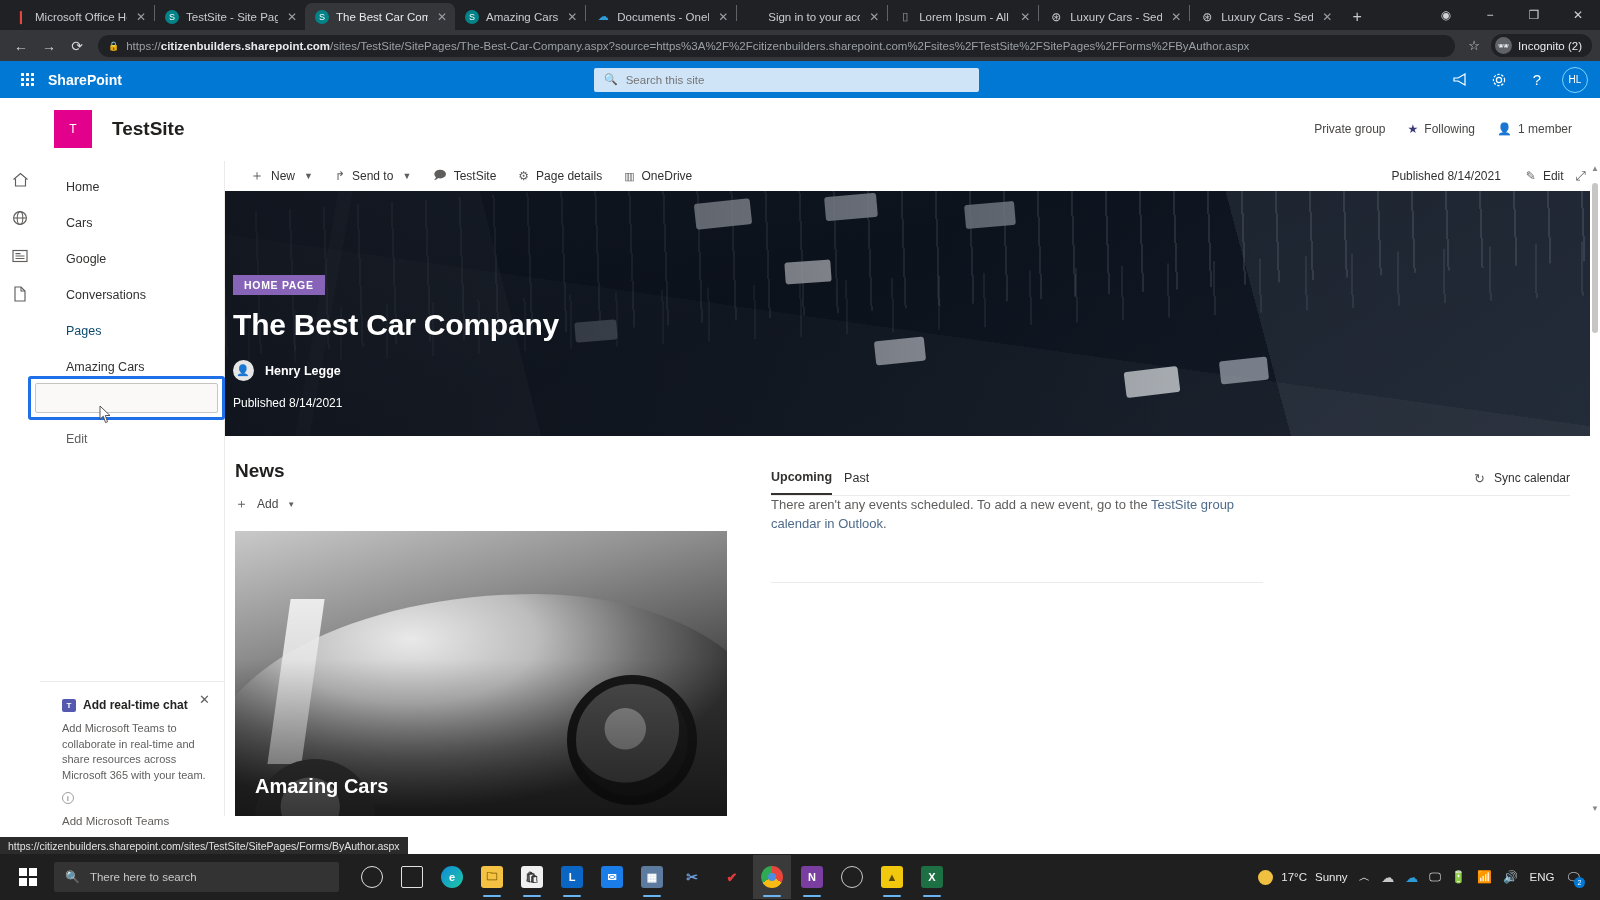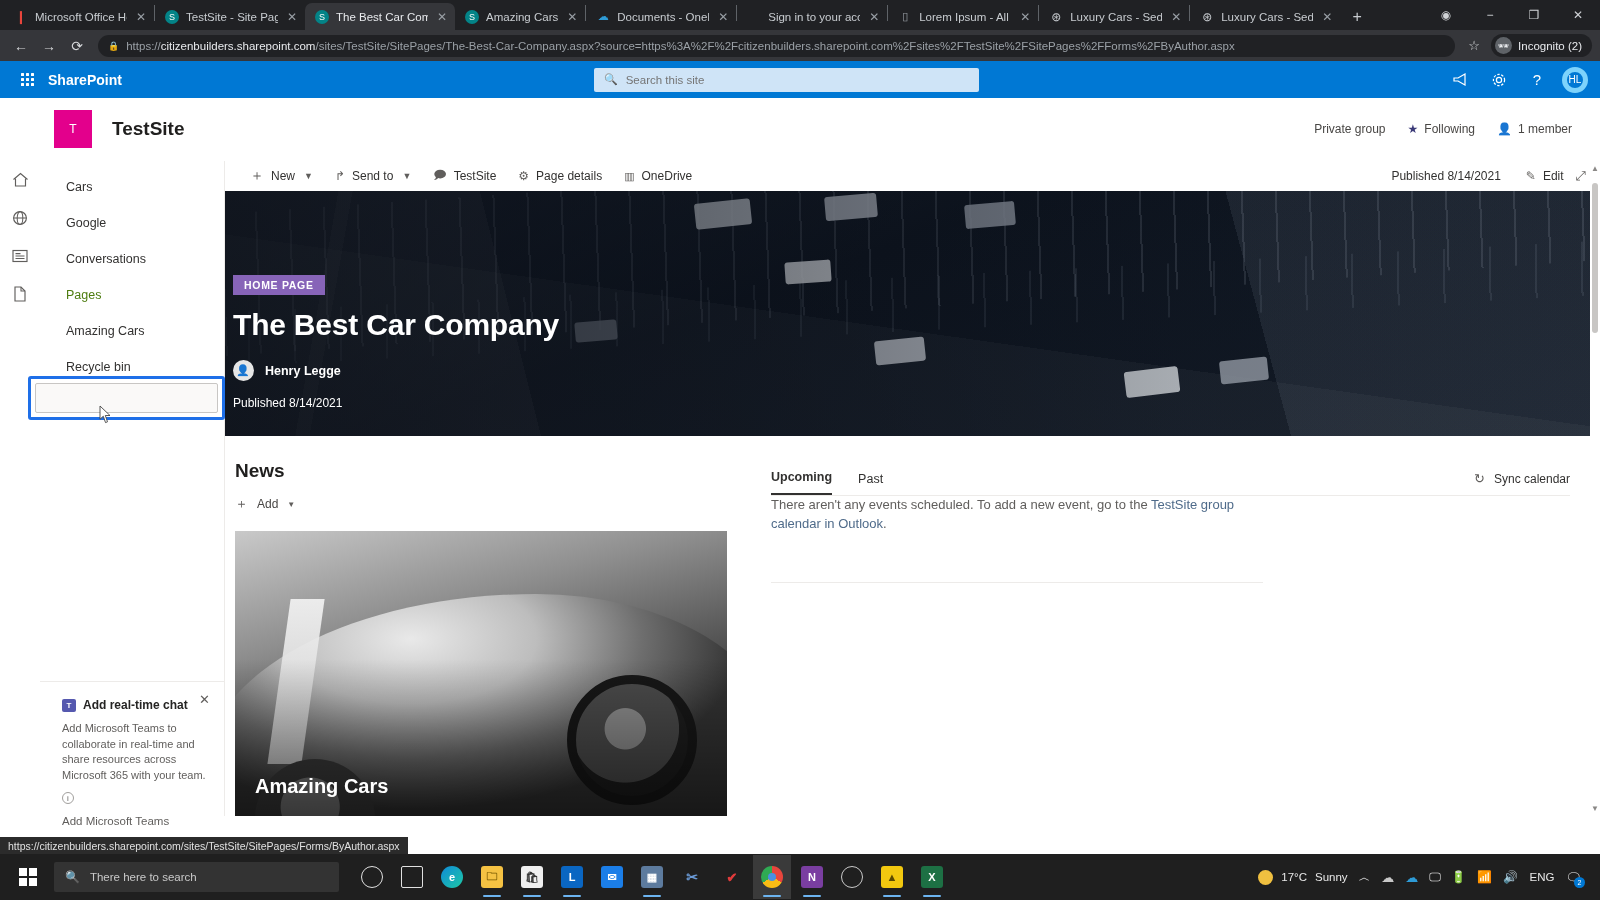--- a/index.html
+++ b/index.html
@@ -62,21 +62,21 @@
     width:26px;height:26px;display:flex;align-items:center;justify-content:center;
     color:#d6d8da; font-size:14px; border-radius:50%;
   }
   .omnibox {
     flex:1; height:22px; background:#202124; border-radius: 11px;
     display:flex; align-items:center; padding:0 10px; gap:7px;
     margin: 0 6px; overflow:hidden;
   }
   .omnibox .lock { font-size:9px; color:#b8bcc0; }
   .url { font-size:11.5px; color:#9aa0a6; white-space:nowrap; overflow:hidden; }
-  .url b { color:#e8eaed; font-weight:400; }
+  .url b { color:#e8eaed; font-weight:700; }
   .star { color:#d6d8da; font-size:13px; width:22px; text-align:center;}
   .incognito {
     display:flex;align-items:center;gap:6px; color:#e8eaed; font-size:11.5px;
     background:#202124; border-radius:12px; padding:3px 10px 3px 4px; margin-left:4px;
   }
   .incognito .ic-ava {
     width:17px;height:17px;border-radius:50%;background:#5f6368;
     display:flex;align-items:center;justify-content:center;font-size:9px;
   }
 
@@ -101,21 +101,21 @@
   .sp-search input {
     border:none; background:transparent; outline:none;
     font-size:11.5px; color:#444; font-family:"Liberation Sans",sans-serif; width:100%;
   }
   .suite-right { margin-left:auto; display:flex; align-items:center; gap:4px; }
   .suite-ico {
     width:34px;height:34px;display:flex;align-items:center;justify-content:center;
     color:#fff; font-size:15px;
   }
   .suite-ava {
-    width:26px;height:26px;border-radius:50%;border:5px solid #7dd3fc;
+    width:26px;height:26px;border-radius:50%;border:1px solid #7dd3fc;
     display:flex;align-items:center;justify-content:center;font-size:10px;margin-left:4px;
   }
 
   
   .sitehdr {
     height: 63px; background:#fff; display:flex; align-items:center;
     padding: 0 28px 0 54px; border-bottom:1px solid #fff;
   }
   .site-logo {
     width:38px;height:38px;background:#e3008c;color:#fff;
@@ -136,21 +136,21 @@
 
   .sidenav {
     width: 185px; background:#fff; padding-top:8px; position:relative;
     border-right:1px solid #edebe9;
   }
   .nav-item {
     height:36px; display:flex; align-items:center;
     padding-left:26px; font-size:12.5px; color:#323130;
   }
   .nav-item.muted { color:#605e5c; }
-  .nav-item.highlighted { color:#4d7c0f; }
+  .nav-item.highlighted { color:#0c4a6e; }
 
   .nav-highlight-box {
     position:absolute; left:-12px; top:215px; width:197px; height:44px;
     border: 3px solid #1e6fe8; border-radius: 3px; pointer-events:none;
   }
   .nav-highlight-inner {
     position:absolute; left:-5px; top:222px; width:183px; height:30px;
     border:1px solid #c8c6c4; background:#faf9f8; border-radius:2px;
   }
   .cursor {
@@ -248,21 +248,21 @@
     border: 9px solid #171717;
   }
   .nc-wheel2 {
     position:absolute; left:4%; bottom:-22%; width:120px;height:120px;border-radius:50%;
     background: radial-gradient(circle at 46% 40%, #7a7a7a 0 30%, #3a3a3a 31% 100%);
   }
   .nc-shade { position:absolute; inset:0; background:linear-gradient(180deg, transparent 45%, rgba(0,0,0,0.55) 100%); }
   .nc-label { position:absolute; left:20px; bottom:18px; color:#fff; font-size:20px; font-weight:700; z-index:3; }
 
   .col-events { flex:1; padding-top:10px; }
-  .ev-tabs { display:flex; align-items:flex-end; gap:26px; position:relative; }
+  .ev-tabs { display:flex; align-items:center; gap:12px; position:relative; }
   .ev-tab { font-size:12.5px; color:#323130; padding-bottom:9px; }
   .ev-tab.active { font-weight:700; border-bottom:2px solid #323130; }
   .ev-sync { margin-left:auto; display:flex; align-items:center; gap:9px; font-size:12px; color:#323130; padding-bottom:9px;}
   .ev-body { border-top:1px solid #edebe9; margin-top:0px; }
   .ev-text { font-size:13px; color:#605e5c; line-height:1.45; max-width:480px; }
   .ev-text a { color:#4f6b8a; text-decoration:none; }
   .ev-rule { border-bottom:1px solid #edebe9; margin-top:48px; width:492px;}
 
   .scroll-track { position:absolute; right:0; top:0; width:10px; height:655px; background:#fff; }
   .scroll-thumb { position:absolute; right:2px; top:22px; width:6px; height:150px; background:#c8c6c4; border-radius:3px; }
@@ -465,20 +465,21 @@
       </div>
       <div class="rail-ico">
         <svg width="14" height="16" viewBox="0 0 14 16">
             <path d="M2 1h6l4 4v10H2z" fill="none" stroke="#605e5c" stroke-width="1.15"></path>
             <path d="M8 1v4h4" fill="none" stroke="#605e5c" stroke-width="1.05"></path>
           </svg>
       </div>
     </div>
 
     <div class="sidenav">
+      <div class="nav-item">Home</div>
       <div class="nav-item">Cars</div>
       <div class="nav-item">Google</div>
       <div class="nav-item">Conversations</div>
       <div class="nav-item highlighted" style="position:relative;z-index:11;">Pages</div>
       <div class="nav-item">Amazing Cars</div>
       <div class="nav-item">Recycle bin</div>
       <div class="nav-item muted">Edit</div>
 
       <div class="nav-highlight-inner"></div>
       <div class="nav-highlight-box"></div>

